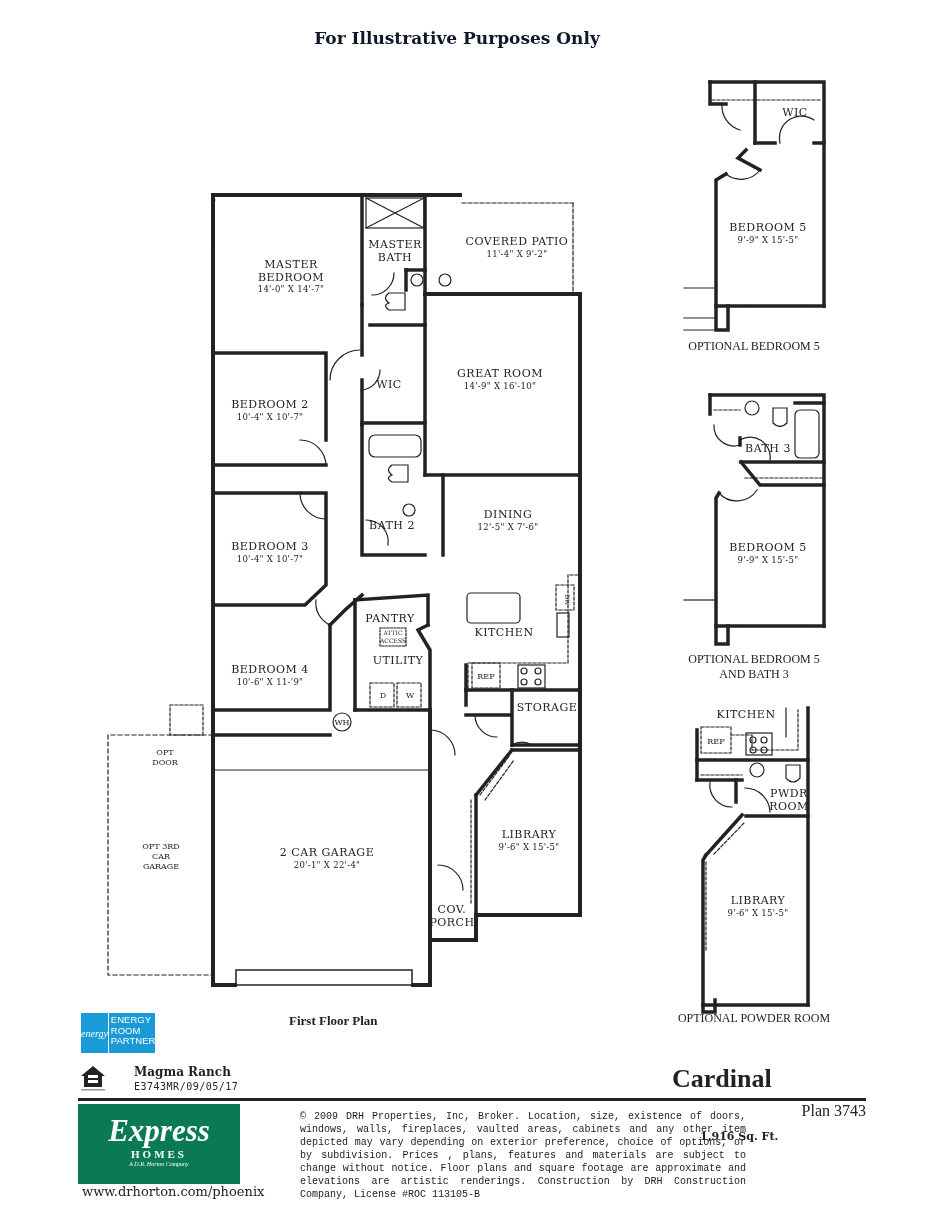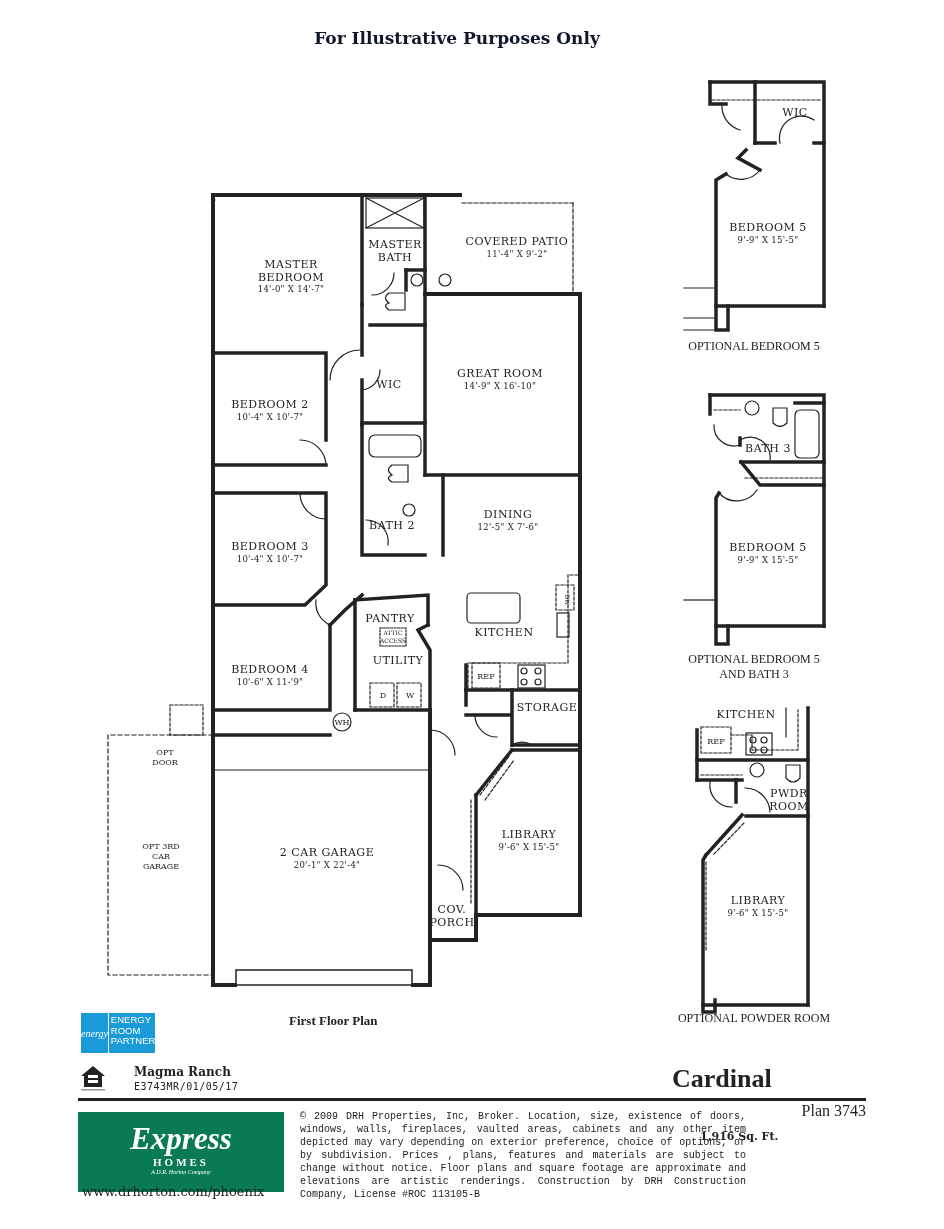--- a/index.html
+++ b/index.html
@@ -12,21 +12,21 @@
   .rs { font-family:"DejaVu Serif", serif; font-size:8px; fill:#222; text-anchor:middle; }
   .caption { font-family:"Liberation Serif", serif; font-size:12px; fill:#222; text-anchor:middle; }
   .ffp { left:289px; top:1013px; font-weight:bold; font-size:13px; font-family:Liberation Serif, serif; }
   .estar { left:81px; top:1013px; width:74px; height:40px; background:#1a9bd7; display:flex; }
   .estar .logo { width:46px; height:40px; color:#fff; font-family:"Liberation Serif", serif; font-style:italic; font-size:10px; display:flex; align-items:center; justify-content:center; }
   .estar .txt { border-left:1px solid #fff; color:#fff; font-family:"Liberation Sans", sans-serif; font-size:9.5px; line-height:10.5px; padding:2px 0 0 2px; width:46px; background:#1a9bd7; }
   .eho { left:78px; top:1063px; width:30px; height:30px; }
   .community { left:134px; top:1065px; font-weight:bold; font-size:12px; font-family:"DejaVu Serif", serif;text-align:right; }
   .code { left:134px; top:1081px; font-size:10px; font-family:"DejaVu Sans Mono", monospace; letter-spacing:0.5px; }
   .rule { left:78px; top:1098px; width:788px; height:3px; background:#222; }
-  .express { left:78px; top:1104px; width:206px; height:80px; background:#0a7a55; color:#fff; text-align:center;margin-top:8px; }
+  .express { left:78px; top:1104px; width:162px; height:80px; background:#0a7a55; color:#fff; text-align:center; }
   .express .brand { font-family:"Liberation Serif", serif; font-style:italic; font-weight:bold; font-size:31px; margin-top:12px; line-height:30px; }
   .express .homes { font-family:Liberation Serif, serif; font-weight:bold; font-size:11px; letter-spacing:3px; margin-top:2px; }
   .express .sub { font-family:"Liberation Serif", serif; font-style:italic; font-size:6px; margin-top:1px; }
   .url { left:82px; top:1184px; font-size:13px; font-family:"DejaVu Serif", serif; }
   .legal { left:300px; top:1110px; width:446px; font-size:10px; line-height:13px; text-align:justify; font-family:Liberation Mono, monospace; }
   .plan-name { left:672px; top:1064px; width:166px; text-align:left; font-weight:bold; font-size:26px; font-family:Liberation Serif, serif; }
   .plan-num { left:700px; top:1102px; width:166px; text-align:right; font-size:16px; font-family:"Liberation Serif", serif; }
   .sqft { left:700px; top:1130px; width:166px; font-weight:bold; font-size:11px; font-family:"DejaVu Serif", serif; }
 </style>
 </head>
@@ -319,21 +319,21 @@
 </div>
 
 <svg class="abs eho" viewBox="0 0 30 30">
   <path d="M3,13 L15,3 L27,13 L24,13 L24,24 L6,24 L6,13 Z" fill="#222"></path>
   <rect x="10" y="12" width="10" height="3" fill="#fff"></rect>
   <rect x="10" y="17" width="10" height="3" fill="#fff"></rect>
   <rect x="3" y="26" width="24" height="1.5" fill="#999"></rect>
 </svg>
 
 <div class="abs community">Magma Ranch</div>
-<div class="abs code">E3743MR/01/05/17</div>
+<div class="abs code">E3743MR/09/05/17</div>
 
 <div class="abs plan-name">Cardinal</div>
 <div class="abs rule"></div>
 
 <div class="abs express">
   <div class="brand">Express</div>
   <div class="homes">HOMES</div>
   <div class="sub">A D.R. Horton Company</div>
 </div>
 

